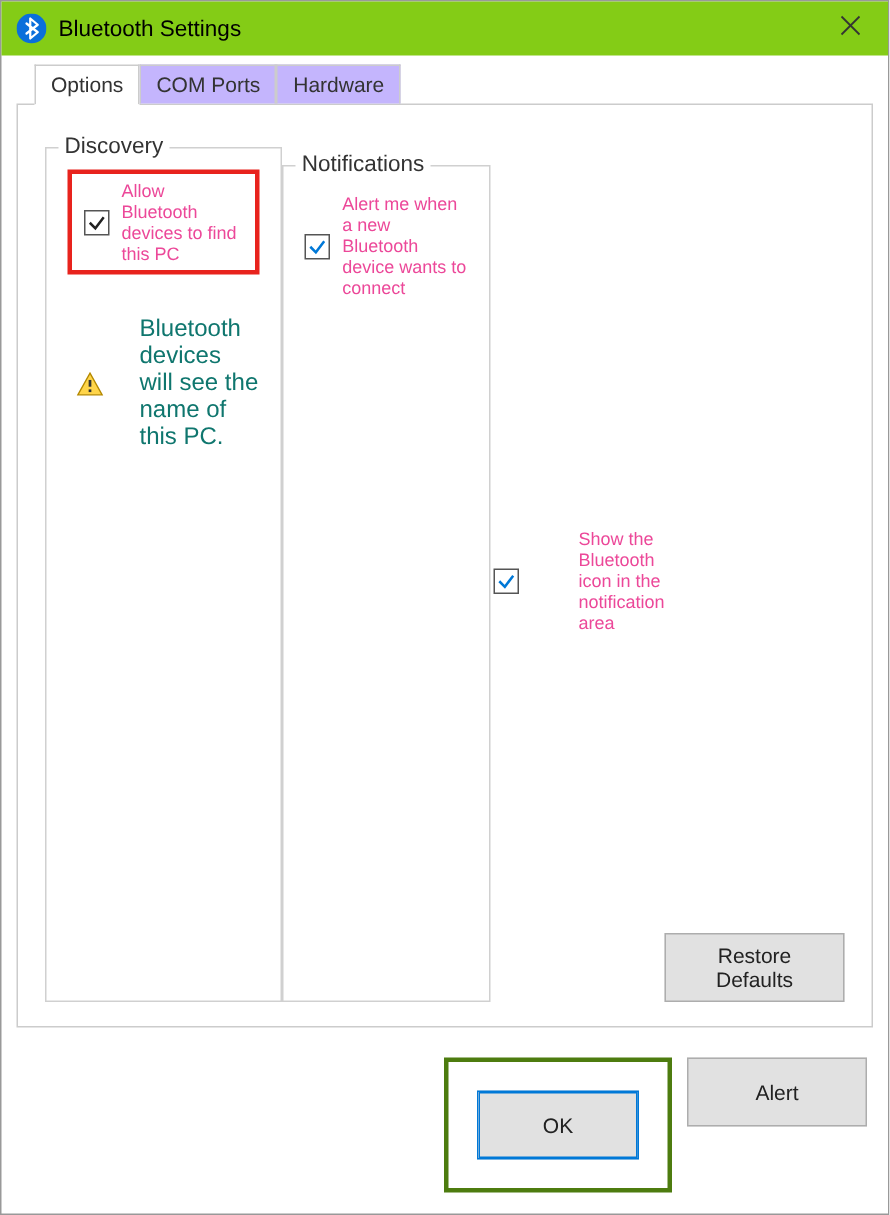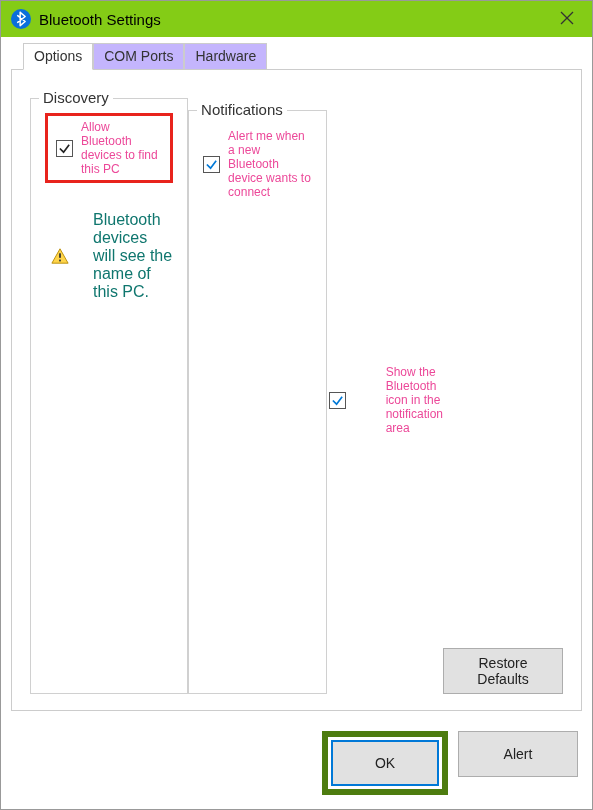--- a/index.html
+++ b/index.html
@@ -177,22 +177,22 @@
       font-family: inherit;
       padding: 0 16px;
     }
     .button-bar {
       display: flex;
       justify-content: flex-end;
       gap: 10px;
       padding: 10px 14px 14px 14px;
     }
     .btn-highlight {
-      border: 6px solid #4d7c0f;
-      padding: 3px;
+      border: 3px solid #4d7c0f;
+      padding: 19px;
       display: inline-block;
     }
     .btn-highlight .btn {
       min-width: 108px;
     }
     .btn.default {
       border: 1px solid #0078d7;
       box-shadow: inset 0 0 0 1px #0078d7;
     }
   </style>

